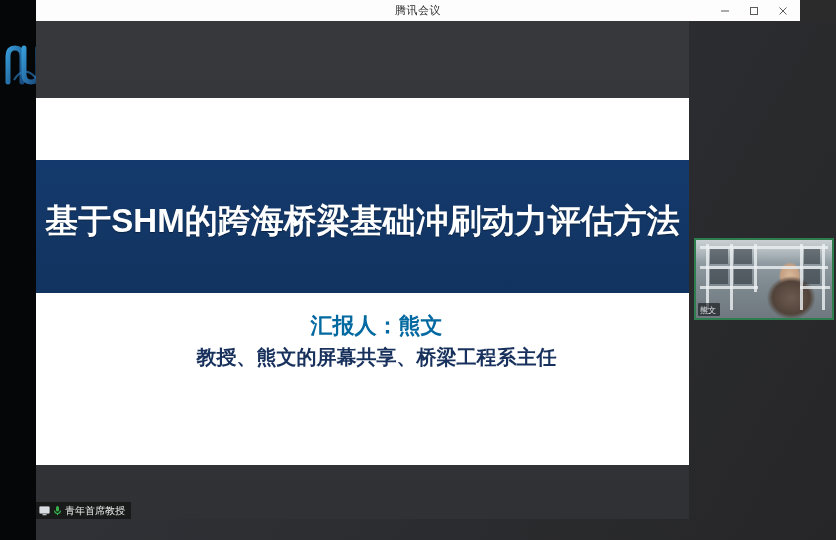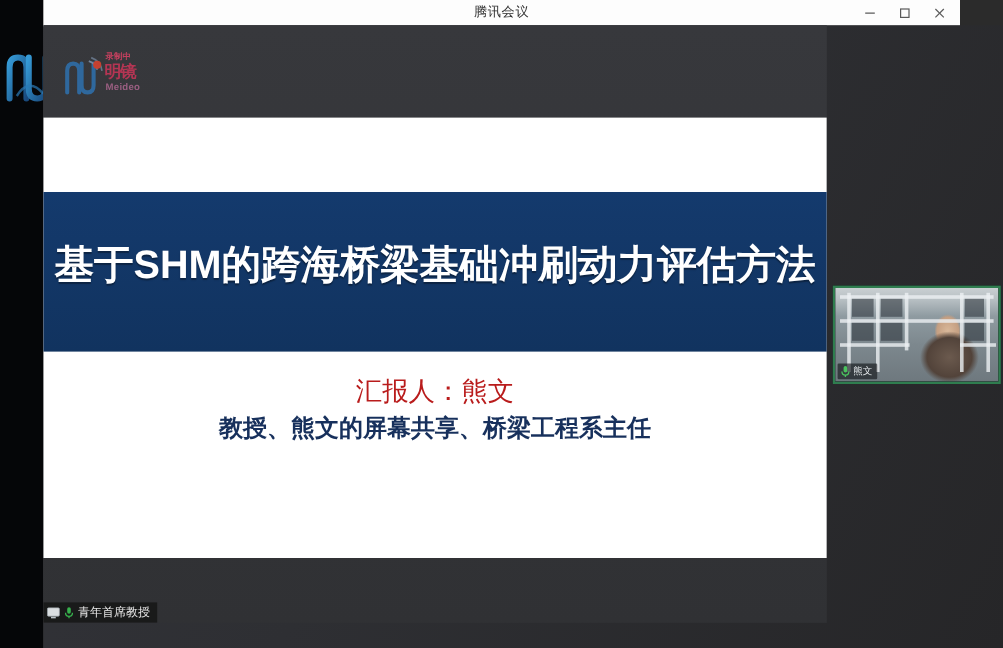--- a/index.html
+++ b/index.html
@@ -140,20 +140,21 @@
   }
 
   
   #slide {
     position: absolute;
     left: 0px;
     top: 77px;
     width: 653px;
     height: 367px;
     background: #ffffff;
+    padding-left: 28px;
   }
   #slide-title-band {
     position: absolute;
     left: 0px;
     top: 62px;
     width: 653px;
     height: 133px;
     background: #12386b;
     background: linear-gradient(180deg, #143a6d 0%, #11335f 100%);
   }
@@ -173,22 +174,22 @@
   #slide-body {
     position: absolute;
     left: 0; right: 0;
     top: 212px;
     text-align: center;
     color: #17305c;
   }
   #presenter-line {
     font-size: 22px;
     line-height: 32px;
-    font-weight: normal;
-    color: #b91c1c;
+    font-weight: bold;
+    color: #0369a1;
     white-space: nowrap;
   }
   #affil-role {
     font-size: 20px;
     line-height: 30px;
     font-weight: bold;
     color: #17305c;
     white-space: nowrap;
   }
   #affil-org {
@@ -239,20 +240,21 @@
     position: absolute;
     left: 2px;
     bottom: 2px;
     height: 13px;
     padding: 0 4px 0 2px;
     display: flex;
     align-items: center;
     gap: 2px;
     background: rgba(16,20,22,.62);
     border-radius: 1px;
+    flex-direction: column;
   }
   #video-name .vn-text {
     font-size: 8px;
     line-height: 10px;
     color: #e9eef0;
     white-space: nowrap;
   }
 
   
   #share-status {
@@ -313,32 +315,20 @@
         <line x1="1.5" y1="1.5" x2="8.5" y2="8.5" stroke="#5a5a5a" stroke-width="1"></line>
         <line x1="8.5" y1="1.5" x2="1.5" y2="8.5" stroke="#5a5a5a" stroke-width="1"></line>
       </svg>
     </div>
   </div>
 
   <div id="stage">
 
     <div id="shared-screen">
 
-      <div id="share-watermark">
-        <svg class="wm-mark" viewBox="0 0 34 34">
-          <path d="M2 30 L2 12 Q2 6 7 6 Q12 6 12 12 L12 30" fill="none" stroke="#2f6ea8" stroke-width="3.4" stroke-linecap="round"></path>
-          <path d="M14 6 L14 24 Q14 30 19 30 Q24 30 24 24 L24 6" fill="none" stroke="#2f6ea8" stroke-width="3.4" stroke-linecap="round"></path>
-          <path d="M20 4 Q26 6 27 11" fill="none" stroke="#7b8fa8" stroke-width="1.6"></path>
-          <path d="M22 1 Q30 4 31 12" fill="none" stroke="#7b8fa8" stroke-width="1.4" opacity=".75"></path>
-          <circle cx="27" cy="7" r="3.4" fill="#d6422f"></circle>
-        </svg>
-        <div class="wm-rec">录制中</div>
-        <div class="wm-cn">明镜</div>
-        <div class="wm-en">Meideo</div>
-      </div>
 
       <div id="slide">
         <div id="slide-title-band">
           <div id="slide-title">基于SHM的跨海桥梁基础冲刷动力评估方法</div>
         </div>
         <div id="slide-body">
           <div id="presenter-line">汇报人：熊文</div>
           <div id="affil-role">教授、熊文的屏幕共享、桥梁工程系主任</div>
         </div>
       </div>

